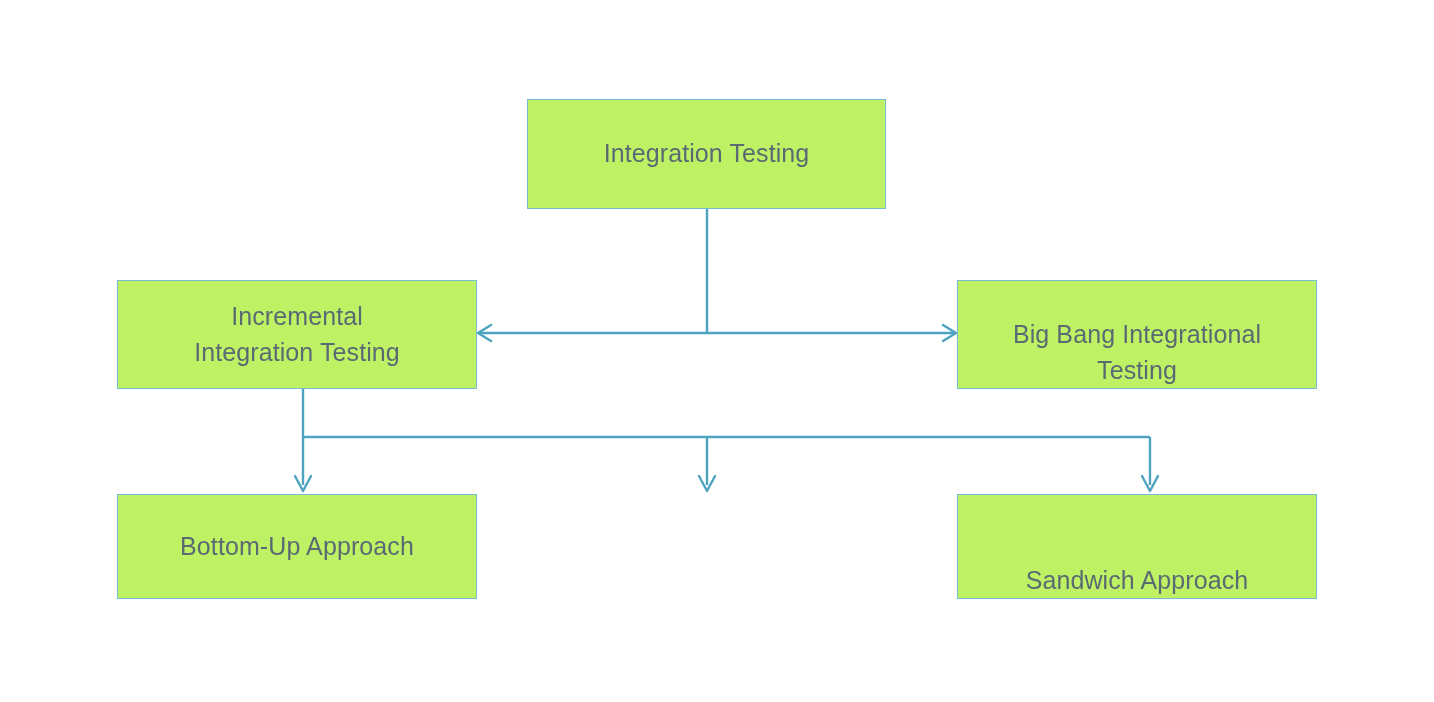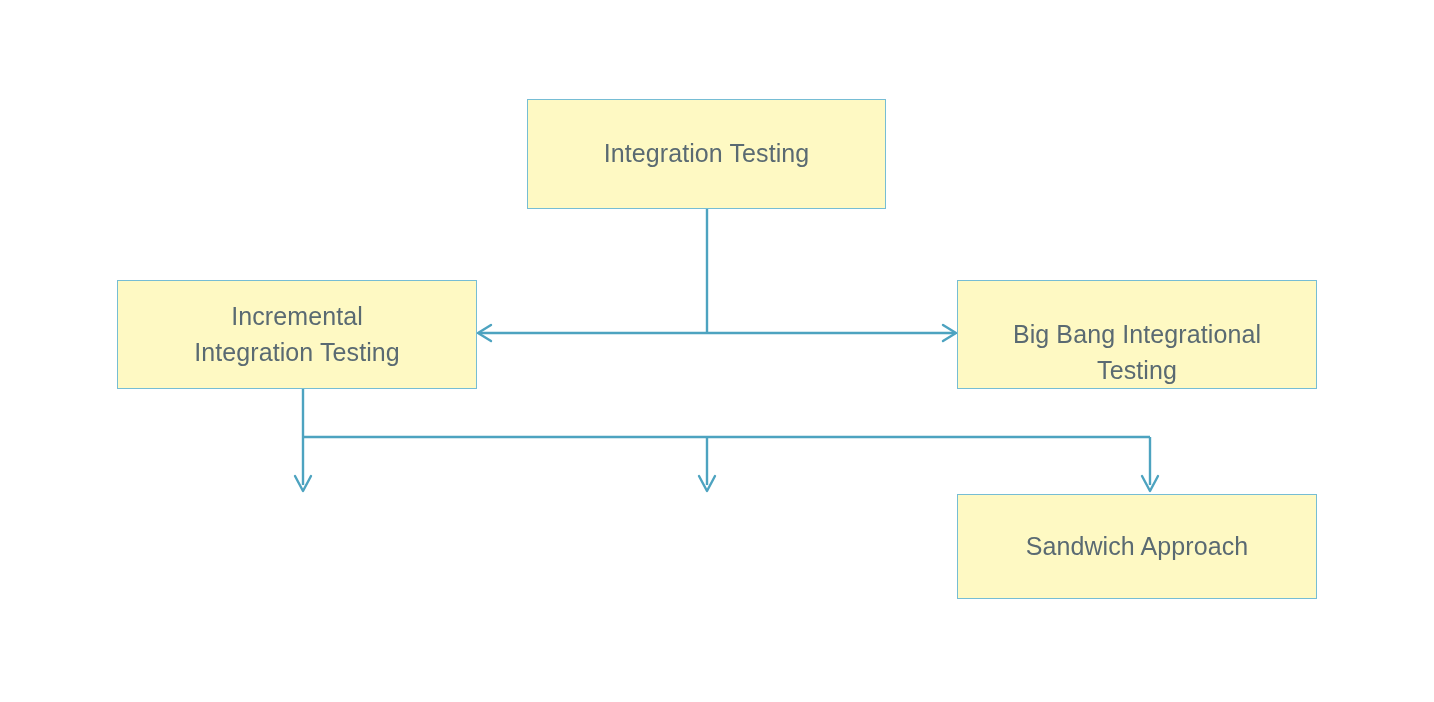--- a/index.html
+++ b/index.html
@@ -28,21 +28,21 @@
     left: 0;
     top: 0;
     width: 1434px;
     height: 702px;
     pointer-events: none;
   }
 
   .node {
     position: absolute;
     box-sizing: border-box;
-    background: #fef9c3;
+    background: #bef264;
     border: 1px solid #76bdd4;
     display: flex;
     align-items: center;
     justify-content: center;
     text-align: center;
     color: #5a6a72;
     font-size: 25px;
     font-weight: 400;
     line-height: 1.42;
     letter-spacing: 0.1px;
@@ -54,21 +54,21 @@
     width: 100%;
     white-space: pre-line;
   }
 
   
   #node-root        { left: 527px; top: 99px;  width: 359px; height: 110px; }
   #node-incremental { left: 117px; top: 280px; width: 360px; height: 109px; }
   #node-bigbang     { left: 957px; top: 280px; width: 360px; height: 109px; align-items: flex-end; }
   #node-bottomup    { left: 117px; top: 494px; width: 360px; height: 105px; }
   #node-topdown     { left: 527px; top: 494px; width: 360px; height: 105px; }
-  #node-sandwich    { left: 957px; top: 494px; width: 360px; height: 105px; }
+  #node-sandwich    { left: 957px; top: 494px; width: 360px; height: 105px; align-items: flex-end; }
 </style>
 </head>
 <body>
 
 <div id="diagram-canvas">
 
   <svg class="edge-layer" viewBox="0 0 1434 702" width="1434" height="702" xmlns="http://www.w3.org/2000/svg">
 
     <path d="M 707,209 L 707,333" fill="none" stroke="#4da3c0" stroke-width="2.4"></path>
 
@@ -98,19 +98,22 @@
   <div class="node" id="node-incremental">
     <span class="node-label">Incremental
 Integration Testing</span>
   </div>
 
   <div class="node" id="node-bigbang">
     <span class="node-label">Big Bang Integrational
 Testing</span>
   </div>
 
+  <div class="node" id="node-bottomup">
+    <span class="node-label">Bottom-Up Approach</span>
+  </div>
 
 
   <div class="node" id="node-sandwich">
     <span class="node-label">Sandwich Approach</span>
   </div>
 
 </div>
 
 </body></html>

